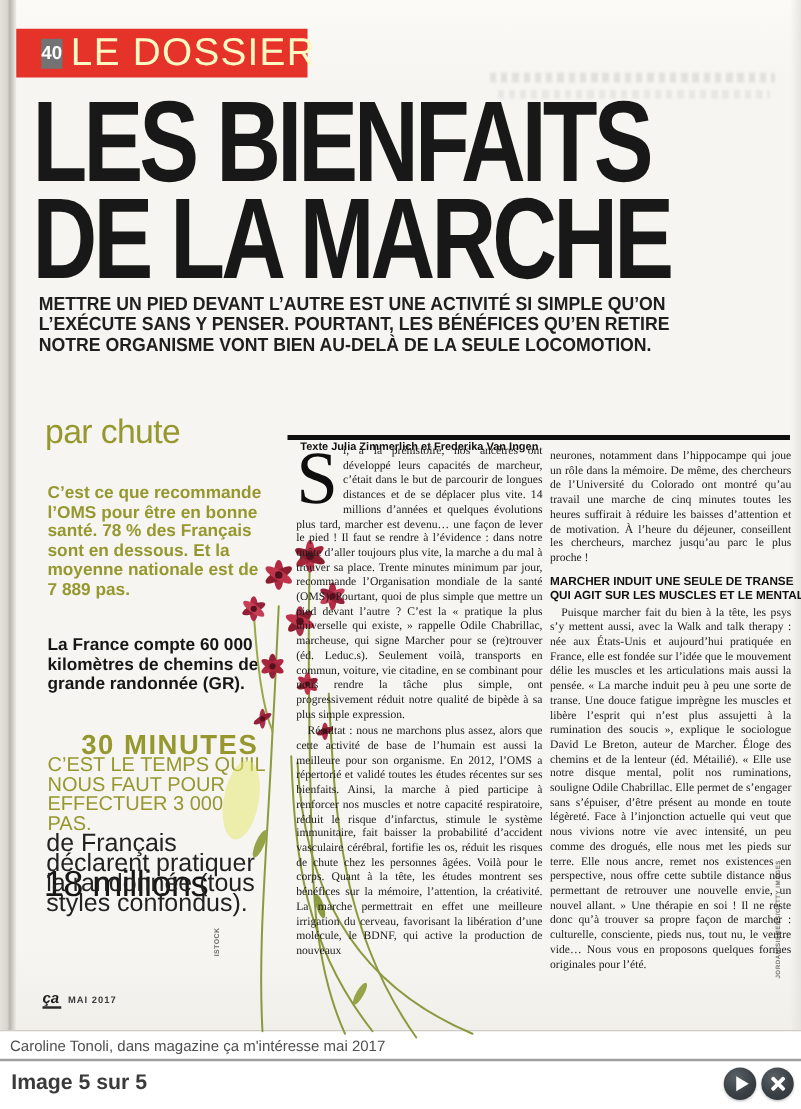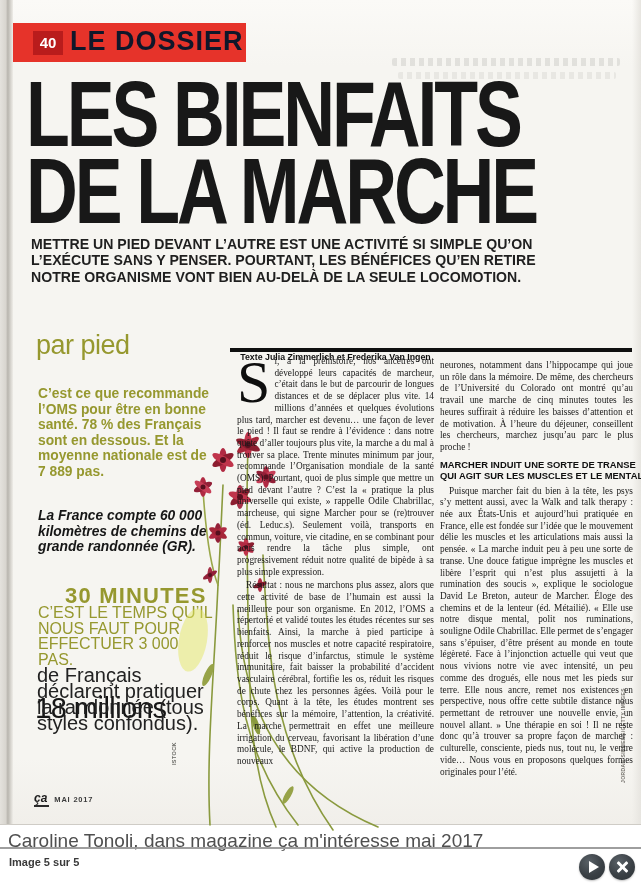--- a/index.html
+++ b/index.html
@@ -13,21 +13,21 @@
   .scan-left-edge{position:absolute;left:0;top:0;width:13px;height:824px;
         background:linear-gradient(90deg,#e4e2dd 0%,#d8d5cf 45%,#b8b5ae 60%,#efede8 100%);}
   .scan-right-edge{position:absolute;right:0;top:0;width:9px;height:824px;
         background:linear-gradient(90deg,rgba(0,0,0,0) 0%,#e7e5e0 100%);}
 
   
   .kicker{position:absolute;left:13px;top:23px;width:233px;height:39px;
           display:flex;align-items:center;}
   .kicker-num{color:#fff;font-weight:700;font-size:15px;width:30px;height:24px;
           margin-left:13px;display:flex;align-items:center;justify-content:center;}
-  .kicker-label{color:#0f172a;font-size:27px;font-weight:700;letter-spacing:1px;
+  .kicker-label{color:#fef9c3;font-size:31px;font-weight:400;letter-spacing:1px;
           margin-left:7px;padding-bottom:2px;white-space:nowrap;}
 
   
   .bleed{position:absolute;height:8px;border-radius:2px;opacity:.5;filter:blur(.7px);
          background:repeating-linear-gradient(90deg,rgba(130,130,125,.35) 0 5px,rgba(0,0,0,0) 5px 9px);}
   .bleed1{left:392px;top:58px;width:228px;}
   .bleed2{left:398px;top:72px;width:218px;height:7px;opacity:.35;}
 
   
   .headline{position:absolute;left:26px;top:76px;color:#181818;font-weight:700;
@@ -37,21 +37,21 @@
             font-size:15.2px;line-height:16.4px;transform:scaleX(.93);transform-origin:0 0;}
   .standfirst div{white-space:nowrap;}
 
   
   .olive{color:#96982f;}
   .sb-h1{position:absolute;left:36px;top:332px;font-size:27px;line-height:26px;
          font-weight:400;letter-spacing:-.5px;}
   .sb-p1{position:absolute;left:38px;top:386px;width:176px;font-size:13.8px;
          line-height:15.6px;font-weight:700;}
   .sb-p2{position:absolute;left:38px;top:508px;width:176px;font-size:13.8px;
-         line-height:15.6px;font-weight:700;color:#161616;font-style:italic;}
+         line-height:15.6px;font-weight:700;color:#161616;}
   .sb-30t{position:absolute;left:37px;top:583px;font-size:22px;font-weight:700;
           letter-spacing:1.2px;margin-left:28px;}
   .sb-30b{position:absolute;left:38px;top:605px;width:178px;font-size:16px;
           line-height:15.7px;font-weight:400;}
   .sb-18t{position:absolute;left:35px;top:676px;font-size:29px;font-weight:400;
           letter-spacing:-.5px;color:#161616;margin-top:16px;}
   .sb-18b{position:absolute;left:37px;top:667px;width:178px;font-size:20px;
           line-height:16px;font-weight:400;color:#222;}
 
   
@@ -77,23 +77,23 @@
            line-height:11.5px;color:#101010;margin:5px 0 4px 0;}
   .subhead div{white-space:nowrap;}
 
   
   .maglogo{position:absolute;left:34px;top:791px;display:flex;align-items:baseline;z-index:2;}
   .maglogo .ca{font-style:italic;font-weight:700;font-size:12px;color:#1c1c1c;
            border-bottom:2px solid #2a2a2a;padding:0 2px 0 0;}
   .maglogo .issue{font-size:7.5px;font-weight:700;letter-spacing:.8px;color:#3c3c3c;margin-left:5px;}
 
   
-  .viewer-caption{position:absolute;left:8px;top:830px;font-size:19px;color:#4f4f4f;}
+  .viewer-caption{position:absolute;left:8px;top:830px;font-size:12px;color:#4f4f4f;}
   .divider{position:absolute;left:0;top:847px;width:641px;height:2px;background:#9e9e9e;}
-  .pos-label{position:absolute;left:9px;top:856px;font-size:11px;font-weight:700;color:#3a3a3a;text-align:center;}
+  .pos-label{position:absolute;left:9px;top:856px;font-size:17px;font-weight:700;color:#3a3a3a;text-align:center;}
   .circle-btn{position:absolute;top:854px;width:26px;height:26px;border-radius:50%;
         background:radial-gradient(circle at 38% 30%,#596167 0%,#3a4045 55%,#2d3236 100%);
         border:none;cursor:pointer;display:flex;align-items:center;justify-content:center;
         box-shadow:0 1px 2px rgba(0,0,0,.25);}
   .btn-next{left:579px;}
   .btn-close{left:609px;}
   .play-tri{width:0;height:0;border-left:10px solid #fff;border-top:6px solid rgba(0,0,0,0);
         border-bottom:6px solid rgba(0,0,0,0);margin-left:3px;}
   .x-glyph{position:relative;width:12px;height:12px;}
   .x-glyph::before,.x-glyph::after{content:"";position:absolute;left:5px;top:-1px;width:3px;
@@ -104,40 +104,40 @@
 </head>
 <body>
 
 <div class="stage">
 
   <div class="scan">
     <div class="scan-left-edge"></div>
     <div class="scan-right-edge"></div>
 
     <div class="kicker" style="background:#e6332a;">
-      <div class="kicker-num" style="background:#b91c1c;margin-left:20px;">40</div>
+      <div class="kicker-num" style="background:#737373;margin-left:20px;">40</div>
       <div class="kicker-label">LE DOSSIER</div>
     </div>
 
     <div class="bleed bleed1"></div>
     <div class="bleed bleed2"></div>
 
     <div class="headline">
       <div>LES BIENFAITS</div>
       <div>DE LA MARCHE</div>
     </div>
 
     <div class="standfirst">
       <div>METTRE UN PIED DEVANT L’AUTRE EST UNE ACTIVITÉ SI SIMPLE QU’ON</div>
       <div>L’EXÉCUTE SANS Y PENSER. POURTANT, LES BÉNÉFICES QU’EN RETIRE</div>
       <div>NOTRE ORGANISME VONT BIEN AU-DELÀ DE LA SEULE LOCOMOTION.</div>
     </div>
 
     <div class="sb-h1 olive">
-      <div>par pied</div>
+      <div>par chute</div>
     </div>
     <div class="sb-p1 olive">C’est ce que recommande l’OMS pour être en bonne santé. 78 % des Français sont en dessous. Et la moyenne nationale est de 7 889 pas.</div>
     <div class="sb-p2">La France compte 60 000 kilomètres de chemins de grande randonnée (GR).</div>
     <div class="sb-30t olive">30 MINUTES</div>
     <div class="sb-30b olive">C’EST LE TEMPS QU’IL NOUS FAUT POUR EFFECTUER 3 000 PAS.</div>
     <div class="sb-18t">18 millions</div>
     <div class="sb-18b">de Français déclarent pratiquer la randonnée (tous styles confondus).</div>
 
     <div class="flower">
       <svg width="260" height="410" viewBox="0 0 260 410" xmlns="http://www.w3.org/2000/svg">
@@ -222,21 +222,21 @@
     <div class="rule"></div>
 
     <div class="col col1">
       <p><span class="dropcap">S</span><span>i, à la préhistoire, nos ancêtres ont développé leurs capacités de marcheur, c’était dans le but de parcourir de longues distances et de se déplacer plus vite. 14 millions d’années et quelques évolutions plus tard, marcher est devenu… une façon de lever le pied ! Il faut se rendre à l’évidence : dans notre quête d’aller toujours plus vite, la marche a du mal à trouver sa place. Trente minutes minimum par jour, recommande l’Organisation mondiale de la santé (OMS). Pourtant, quoi de plus simple que mettre un pied devant l’autre ? C’est la « pratique la plus universelle qui existe, » rappelle Odile Chabrillac, marcheuse, qui signe Marcher pour se (re)trouver (éd. Leduc.s). Seulement voilà, transports en commun, voiture, vie citadine, en se combinant pour nous rendre la tâche plus simple, ont progressivement réduit notre qualité de bipède à sa plus simple expression.</span></p>
       <p class="indent">Résultat : nous ne marchons plus assez, alors que cette activité de base de l’humain est aussi la meilleure pour son organisme. En 2012, l’OMS a répertorié et validé toutes les études récentes sur ses bienfaits. Ainsi, la marche à pied participe à renforcer nos muscles et notre capacité respiratoire, réduit le risque d’infarctus, stimule le système immunitaire, fait baisser la probabilité d’accident vasculaire cérébral, fortifie les os, réduit les risques de chute chez les personnes âgées. Voilà pour le corps. Quant à la tête, les études montrent ses bénéfices sur la mémoire, l’attention, la créativité. La marche permettrait en effet une meilleure irrigation du cerveau, favorisant la libération d’une molécule, le BDNF, qui active la production de nouveaux</p>
     </div>
 
     <div class="col col2">
       <p>neurones, notamment dans l’hippocampe qui joue un rôle dans la mémoire. De même, des chercheurs de l’Université du Colorado ont montré qu’au travail une marche de cinq minutes toutes les heures suffirait à réduire les baisses d’attention et de motivation. À l’heure du déjeuner, conseillent les chercheurs, marchez jusqu’au parc le plus proche !</p>
       <div class="subhead">
-        <div>MARCHER INDUIT UNE SORTE DE TRANSE</div>
+        <div>MARCHER INDUIT UNE SEULE DE TRANSE</div>
         <div>QUI AGIT SUR LES MUSCLES ET LE MENTAL</div>
       </div>
       <p class="indent">Puisque marcher fait du bien à la tête, les psys s’y mettent aussi, avec la Walk and talk therapy : née aux États-Unis et aujourd’hui pratiquée en France, elle est fondée sur l’idée que le mouvement délie les muscles et les articulations mais aussi la pensée. « La marche induit peu à peu une sorte de transe. Une douce fatigue imprègne les muscles et libère l’esprit qui n’est plus assujetti à la rumination des soucis », explique le sociologue David Le Breton, auteur de Marcher. Éloge des chemins et de la lenteur (éd. Métailié). « Elle use notre disque mental, polit nos ruminations, souligne Odile Chabrillac. Elle permet de s’engager sans s’épuiser, d’être présent au monde en toute légèreté. Face à l’injonction actuelle qui veut que nous vivions notre vie avec intensité, un peu comme des drogués, elle nous met les pieds sur terre. Elle nous ancre, remet nos existences en perspective, nous offre cette subtile distance nous permettant de retrouver une nouvelle envie, un nouvel allant. » Une thérapie en soi ! Il ne reste donc qu’à trouver sa propre façon de marcher : culturelle, consciente, pieds nus, tout nu, le ventre vide… Nous vous en proposons quelques formes originales pour l’été.</p>
     </div>
 
     <div class="maglogo">
       <span class="ca">ça</span>
       <span class="issue">MAI 2017</span>
     </div>
   </div>

